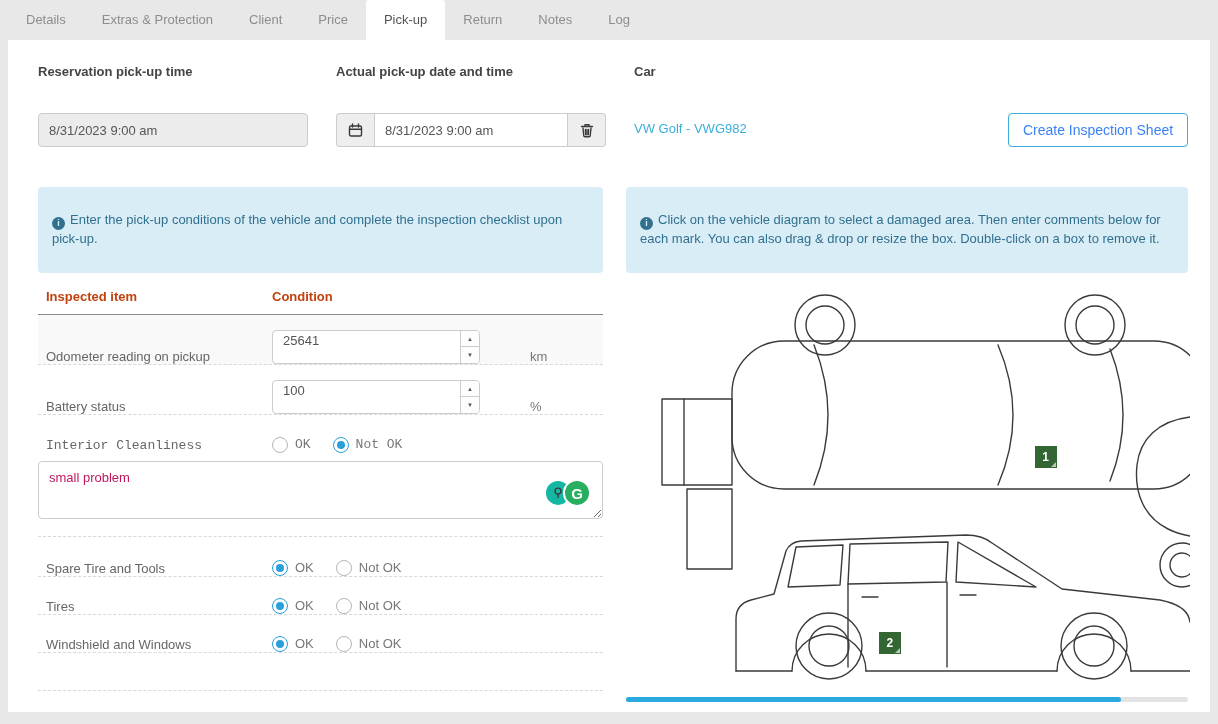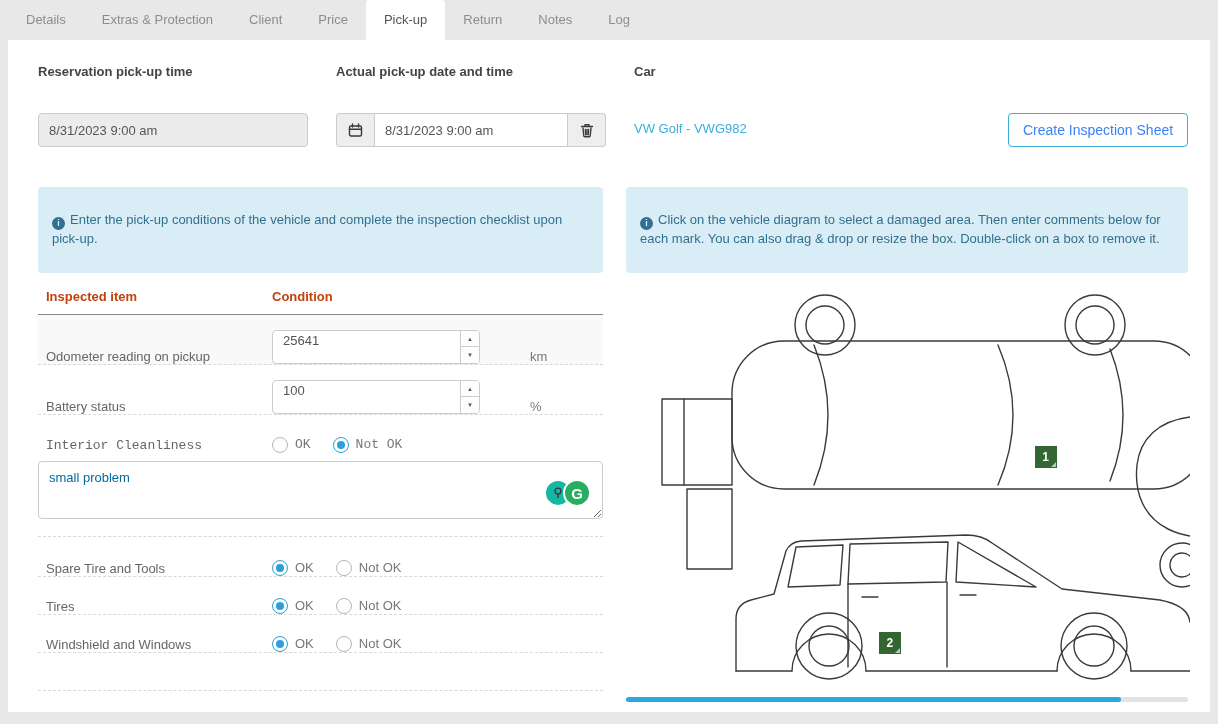--- a/index.html
+++ b/index.html
@@ -90,21 +90,21 @@
     cursor:pointer; flex:none;
   }
   .radio.checked { border-color:#2b9fd9; }
   .radio.checked::after {
     content:''; position:absolute; left:3px; top:3px; right:3px; bottom:3px;
     border-radius:50%; background:#2b9fd9;
   }
   .comment-block { position:relative; padding:8px 0 14px 0; border-bottom:1px dashed #d8d8d8; margin-bottom:2px; }
   .comment-block textarea {
     width:100%; height:58px; border:1px solid #ccc; border-radius:4px;
-    padding:8px 44px 8px 10px; font-family:inherit; font-size:13px; color:#0369a1;
+    padding:8px 44px 8px 10px; font-family:inherit; font-size:13px; color:#be185d;
     resize:both;
   }
   .ta-icons { position:absolute; right:12px; top:50%; transform:translateY(-54%);
     display:flex; align-items:center; }
   .icon-teal {
     width:24px; height:24px; border-radius:50%; background:#14b8a2;
     display:flex; align-items:center; justify-content:center; cursor:pointer;
   }
   .icon-g {
     width:28px; height:28px; border-radius:50%; background:#27ae60;

